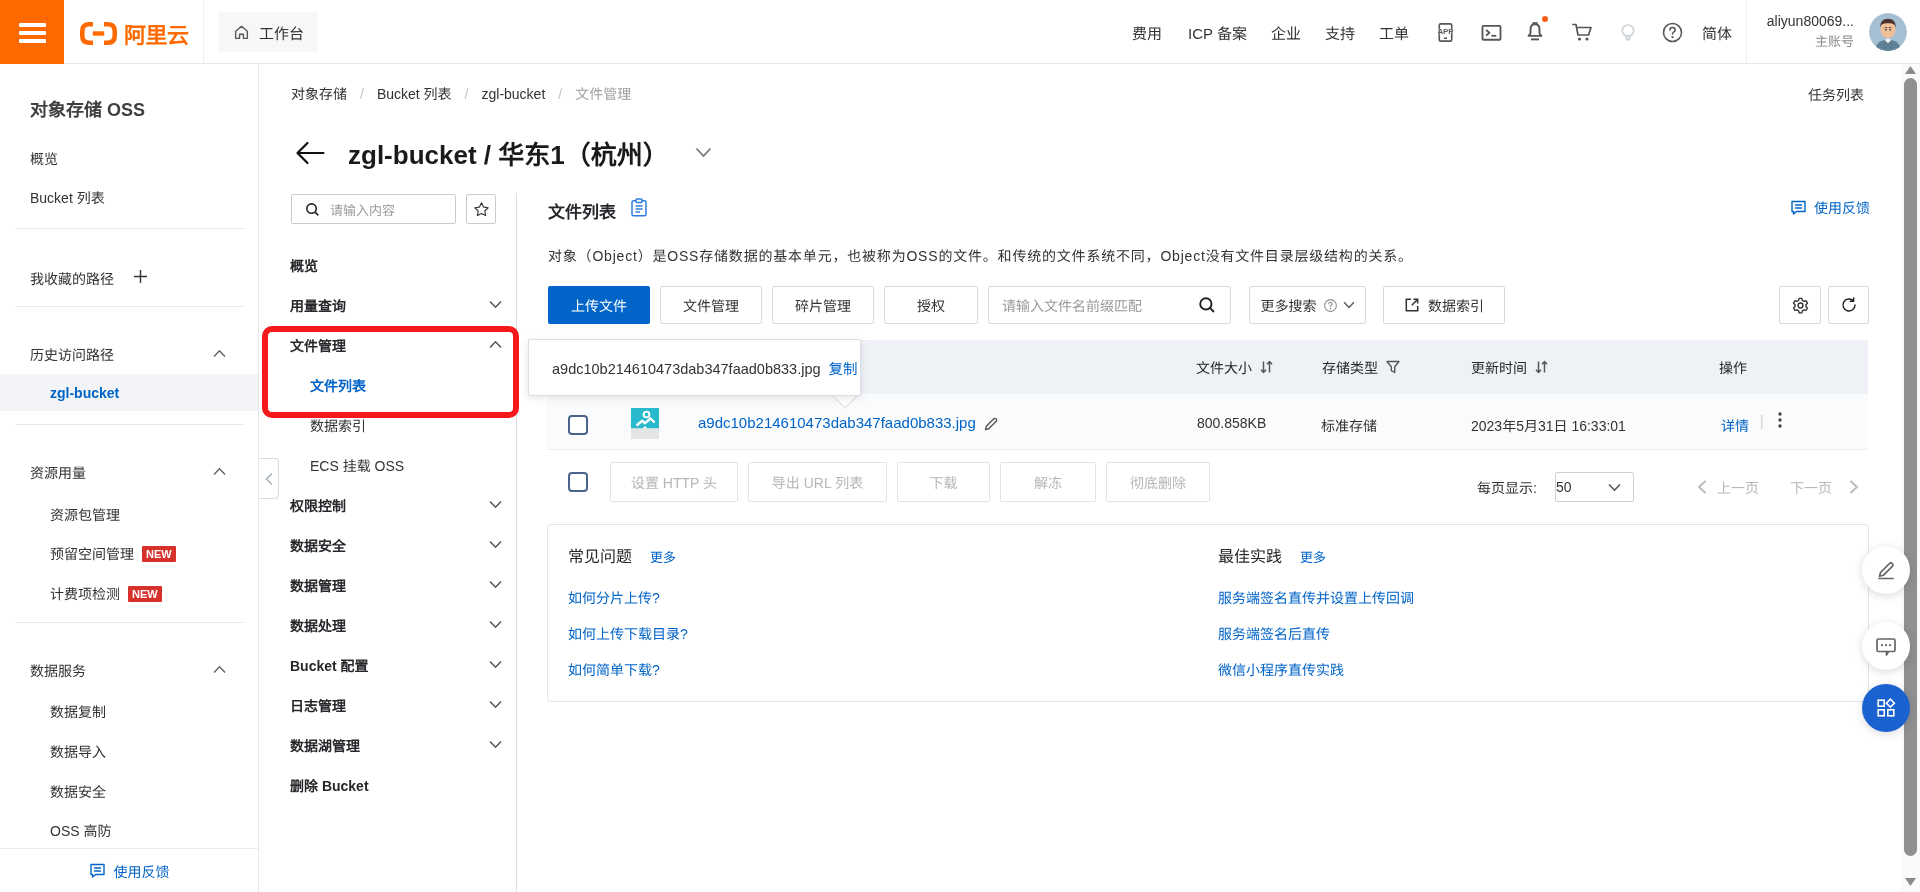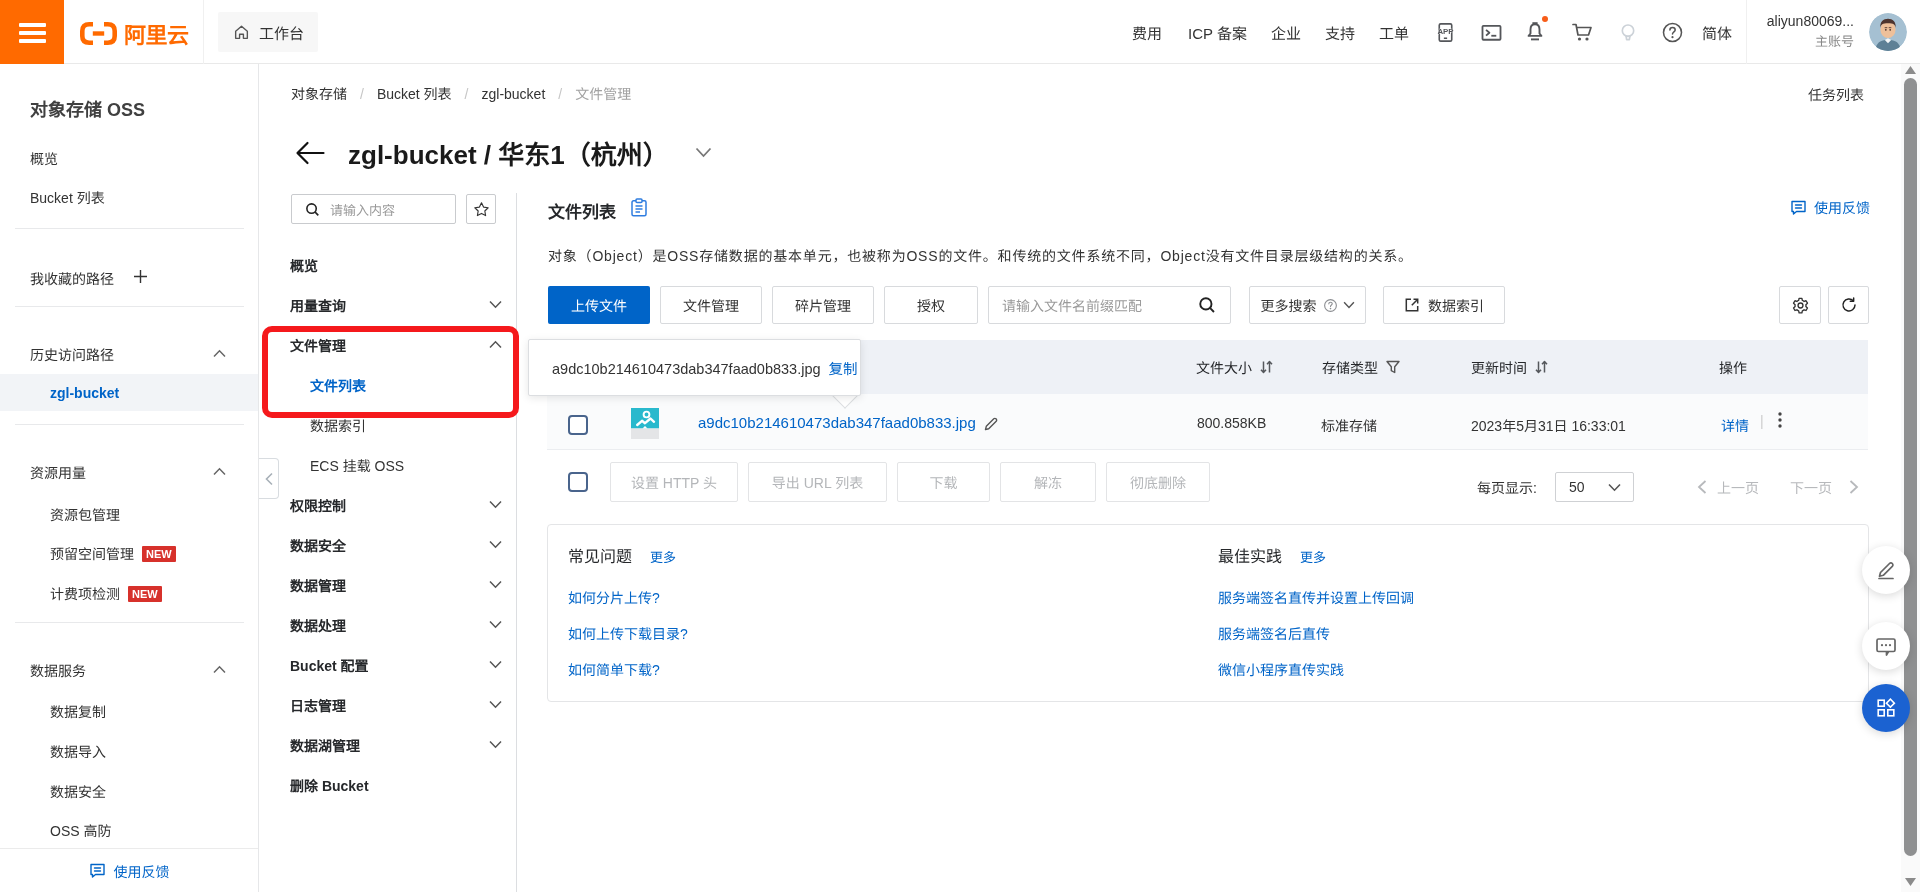--- a/index.html
+++ b/index.html
@@ -410,21 +410,21 @@
   </div>
 </div>
 <div class="cbx" style="left:568px; top:472px;"></div>
 <div class="dbtn" style="left:610px; width:128px;">设置 HTTP 头</div>
 <div class="dbtn" style="left:748px; width:139px;">导出 URL 列表</div>
 <div class="dbtn" style="left:897px; width:93px;">下载</div>
 <div class="dbtn" style="left:1000px; width:96px;">解冻</div>
 <div class="dbtn" style="left:1106px; width:104px;">彻底删除</div>
 <div style="position:absolute; left:1477px; top:477px; font-size:14px; color:#333;">每页显示:</div>
 <div id="pagesel">
-    <span style="margin-left:13px;">50</span>
+    <span style="margin-left:0;">50</span>
   <svg style="position:absolute; right:12px;" width="13" height="9" viewBox="0 0 13 9" fill="none" stroke="#555" stroke-width="1.6">
       <path d="M1 1.5 L6.5 7.2 L12 1.5"></path>
     </svg>
 </div>
 <svg class="pgr" style="left:1697px; top:480px;" width="10" height="14" viewBox="0 0 10 14" fill="none" stroke="#b7b9bc" stroke-width="1.8">
     <path d="M8.5 1 L2 7 L8.5 13"></path>
   </svg>
 <div class="pgr" style="left:1717px;">上一页</div>
 <div class="pgr" style="left:1790px;">下一页</div>
 <svg class="pgr" style="left:1849px; top:480px;" width="10" height="14" viewBox="0 0 10 14" fill="none" stroke="#b7b9bc" stroke-width="1.8">

